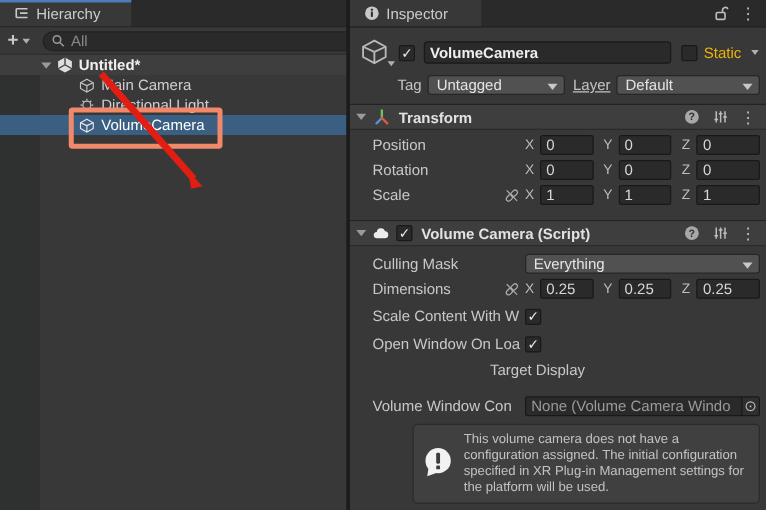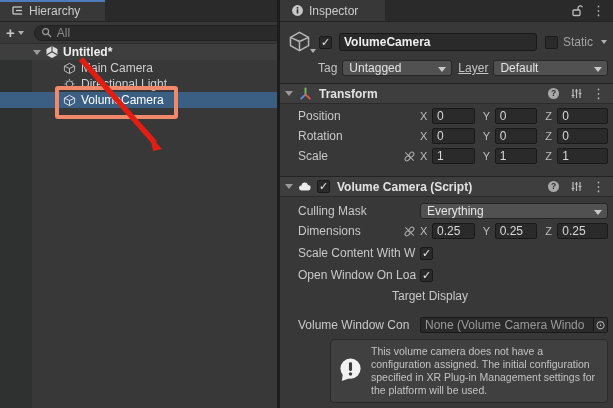--- a/index.html
+++ b/index.html
@@ -66,21 +66,21 @@
   
   #inspector { position:absolute; left:280px; top:0; width:333px; height:408px; background:#383838; }
   #insp-content { position:absolute; top:22px; left:0; right:0; bottom:0; }
 
   .go-header { padding:8px 0 7px 0; }
   .go-row1 { display:flex; align-items:center; margin-left:8px; margin-right:6px; }
   .go-icon-wrap { position:relative; width:24px; height:24px; flex:0 0 24px; }
   .go-caret { position:absolute; right:-4px; bottom:1px; }
   .name-field { flex:1; margin-left:7px; font-weight:bold; color:#eeeeee; height:18px; border-radius:3px; }
   .static-group { display:flex; align-items:center; margin-left:8px; gap:5px; }
-  .static-label { color:#a3a3a3; }
+  .static-label { color:#eab308; }
   .go-row2 { display:flex; align-items:center; margin-left:38px; margin-right:5px; margin-top:6px; }
   .tl-label { color:#c4c4c4; }
   .tag-dd { width:110px; margin-left:5px; }
   .layer-label { margin-left:6px;text-decoration:underline; }
   .layer-dd { flex:1; margin-left:5px; }
 
   .separator { height:1px; background:#232323; }
   .comp-header { height:20px; background:#3e3e3e; border-bottom:1px solid #2b2b2b; display:flex; align-items:center;
                  padding-left:5px; gap:5px; }
   .comp-title { font-weight:bold; color:#e2e2e2; margin-left:2px; }

